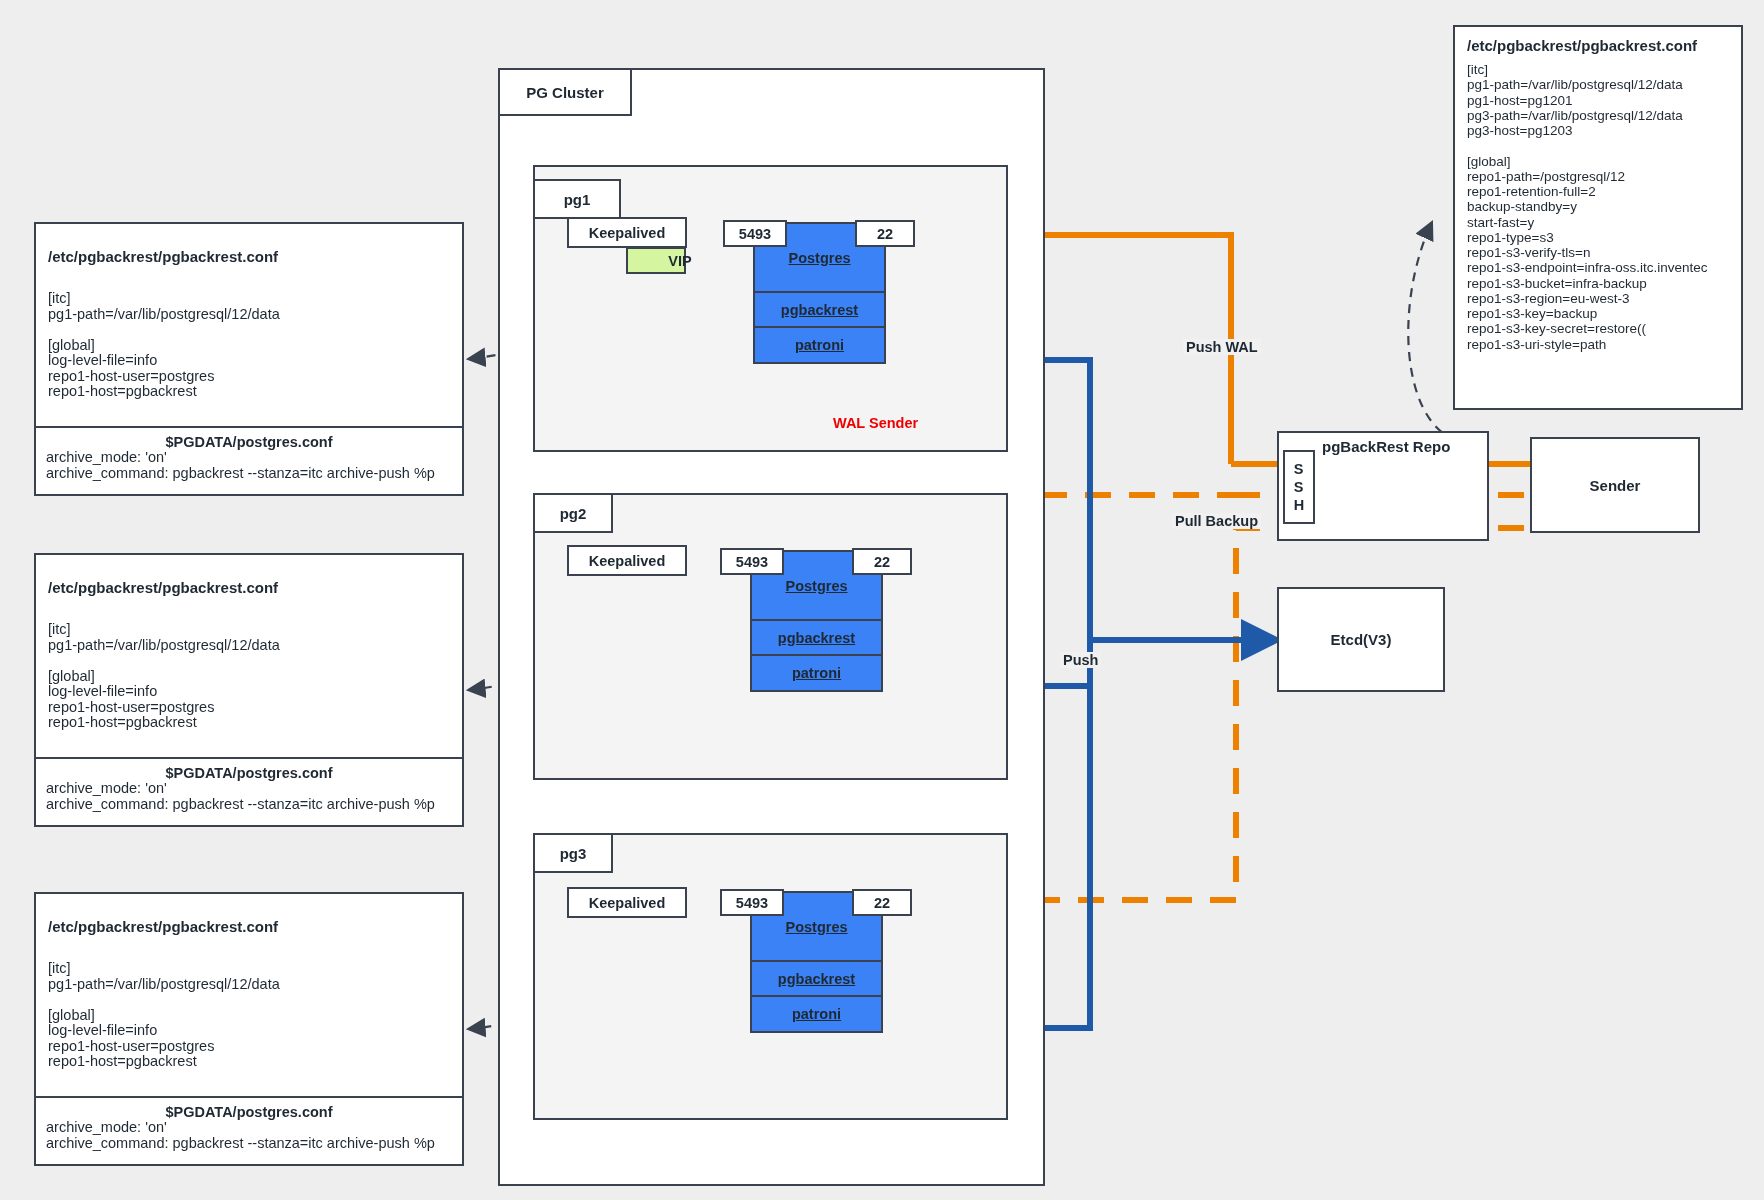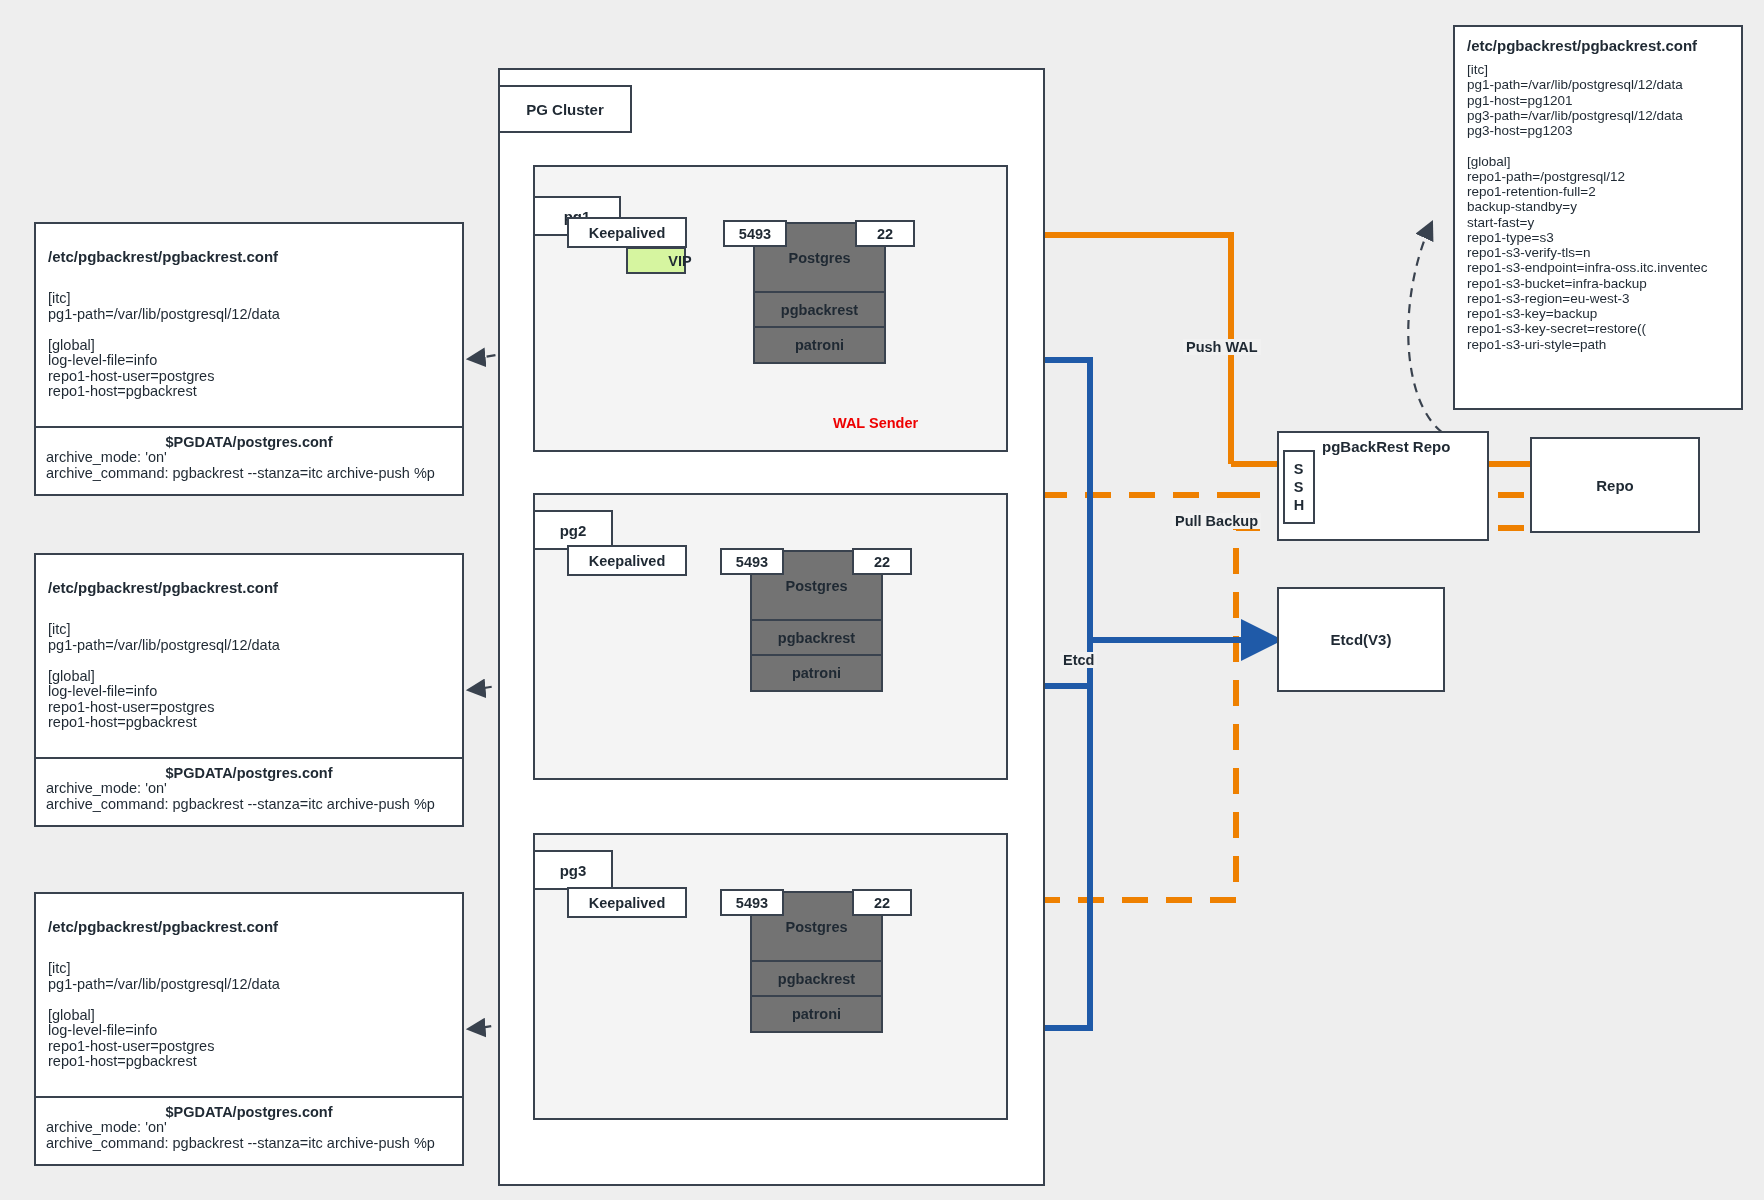--- a/index.html
+++ b/index.html
@@ -9,30 +9,30 @@
     color:#1f2933;
   }
   #stage{position:absolute;left:0;top:0;width:1764px;height:1200px;}
   svg.wires{position:absolute;left:0;top:0;width:1764px;height:1200px;pointer-events:none;}
 
   .box{position:absolute;box-sizing:border-box;border:2px solid #39424e;background:#ffffff;}
   .panel{background:#f4f4f4;}
   .plain{background:#ffffff;}
 
   .hdrtab{position:absolute;box-sizing:border-box;border:2px solid #39424e;background:#ffffff;
-          display:flex;align-items:center;justify-content:center;font-weight:bold;font-size:15px;margin-top:17px;}
+          display:flex;align-items:center;justify-content:center;font-weight:bold;font-size:15px;}
 
   .cfg{position:absolute;box-sizing:border-box;border:2px solid #39424e;background:#ffffff;}
   .cfg .title{font-weight:bold;font-size:15px;}
   .cfg .body{font-size:14.5px;line-height:1.07;white-space:pre;}
   .cfgtop{padding:24px 10px 10px 12px;}
   .cfgbot{padding:6px 10px 8px 10px;border-top:2px solid #39424e;}
   .cfgbot .title{font-size:14.5px;text-align:center;}
 
-  .unit{position:absolute;box-sizing:border-box;border:2px solid #39424e;background:#737373;}
+  .unit{position:absolute;box-sizing:border-box;border:2px solid #39424e;background:#3b82f6;text-decoration:underline;}
   .unit .seg{box-sizing:border-box;display:flex;align-items:center;justify-content:center;
              font-weight:bold;font-size:14.5px;}
   .seg.mid{border-top:2px solid #39424e;}
 
   .pill{position:absolute;box-sizing:border-box;border:2px solid #39424e;background:#ffffff;
         display:flex;align-items:center;justify-content:center;font-weight:bold;font-size:14.5px;}
 
   .vip{position:absolute;box-sizing:border-box;border:2px solid #39424e;background:#d6f5a0;
        display:flex;align-items:center;justify-content:center;font-weight:bold;font-size:14.5px;}
 
@@ -206,29 +206,29 @@
   <div class="unit" style="left:750px;top:891px;width:133px;height:142px;">
     <div class="seg" style="height:67px;">Postgres</div>
     <div class="seg mid" style="height:35px;">pgbackrest</div>
     <div class="seg mid" style="height:36px;">patroni</div>
   </div>
   <div class="pill" style="left:720px;top:889px;width:64px;height:27px;">5493</div>
   <div class="pill" style="left:852px;top:889px;width:60px;height:27px;">22</div>
 
   <div class="wirelabel" style="left:1183px;top:339px;">Push WAL</div>
   <div class="wirelabel" style="left:1172px;top:513px;">Pull Backup</div>
-  <div class="wirelabel" style="left:1060px;top:652px;">Etcd</div>
+  <div class="wirelabel" style="left:1060px;top:652px;">Push</div>
 
   <div class="box plain" style="left:1277px;top:431px;width:212px;height:110px;"></div>
   <div class="repotitle" style="left:1322px;top:438px;">pgBackRest Repo</div>
   <div class="sshcol" style="left:1283px;top:450px;width:32px;height:74px;white-space:pre;">S
 S
 H</div>
 
-  <div class="nodebox" style="left:1530px;top:437px;width:170px;height:96px;">Repo</div>
+  <div class="nodebox" style="left:1530px;top:437px;width:170px;height:96px;">Sender</div>
 
   <div class="nodebox" style="left:1277px;top:587px;width:168px;height:105px;">Etcd(V3)</div>
 
   <div class="cfg" style="left:1453px;top:25px;width:290px;height:385px;padding:10px 0 0 12px;">
     <div class="title" style="font-size:15px;">/etc/pgbackrest/pgbackrest.conf</div>
     <div class="body" style="font-size:13.5px;line-height:1.13;white-space:pre;margin-top:8px;">[itc]
 pg1-path=/var/lib/postgresql/12/data
 pg1-host=pg1201
 pg3-path=/var/lib/postgresql/12/data
 pg3-host=pg1203

